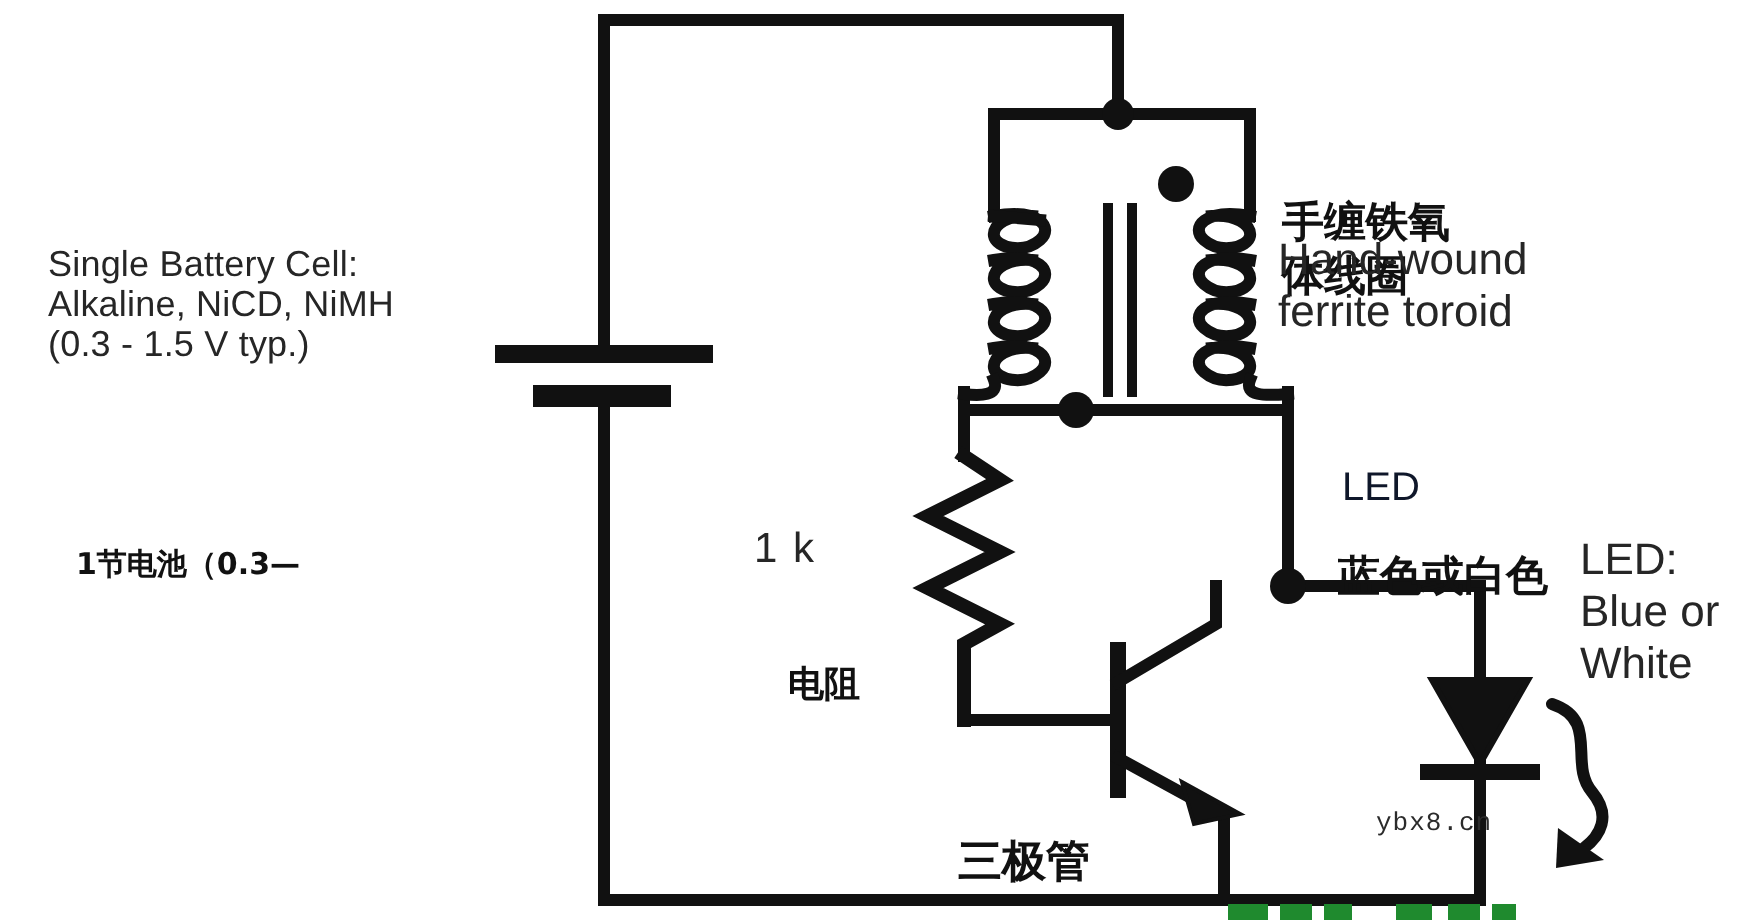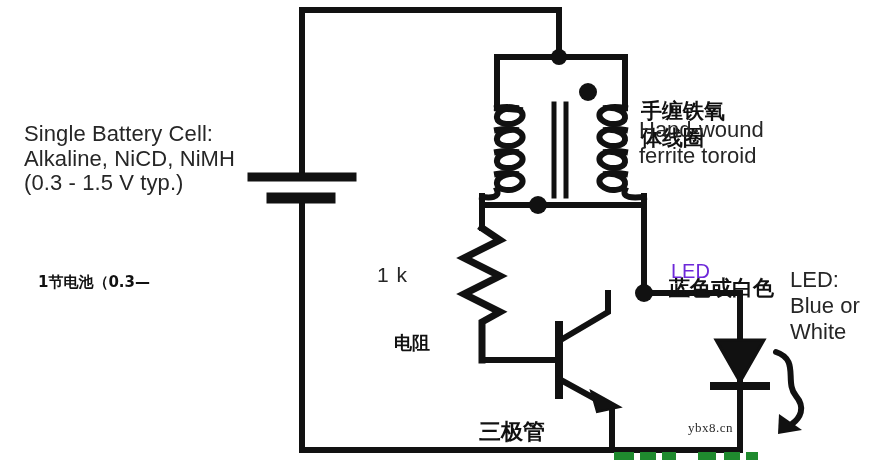--- a/index.html
+++ b/index.html
@@ -35,21 +35,21 @@
   .lbl-cn {
     font-family: "DejaVu Sans", sans-serif;
     font-weight: bold;
     color: #111111;
     margin-top: 41px;
   }
   
   #battery-label {
     left: 24px;
     top: 122px;
-    font-size: 22px;
+    font-size: 18px;
     letter-spacing: 0.1px;
   }
   #battery-label-cn {
     left: 38px;
     top: 232px;
     font-size: 15px;
     line-height: 1.25;
   }
   
   #toroid-label-cn {
@@ -65,23 +65,23 @@
     line-height: 1.18;
   }
   
   #led-label-cn {
     left: 669px;
     top: 236px;
     font-size: 21px;
   }
   #led-label-cn-sub {
     left: 671px;
-    top: 260px;
+    top: 233px;
     font-size: 20px;
-    color: #6d28d9;
+    color: #0f172a;
     font-family: "Liberation Sans", sans-serif;
   }
   #led-label-en {
     left: 766px;
     top: 267px;
     font-size: 22px;
     line-height: 1.18;
     margin-left: 24px;
   }
   
@@ -105,23 +105,23 @@
   #transistor-part {
     left: 494px;
     top: 416px;
     font-size: 22px;
     font-family: "Liberation Sans", sans-serif;
     color: #1a1a1a;
   }
   
   #watermark {
     left: 688px;
-    top: 421px;
+    top: 405px;
     font-size: 13px;
-    font-family: Liberation Serif, serif;
+    font-family: Liberation Mono, monospace;
     color: #2b2b2b;
     letter-spacing: 0.5px;
   }
   #watermark-strip {
     position: absolute;
     left: 612px;
     top: 452px;
     width: 148px;
     height: 8px;
   }

